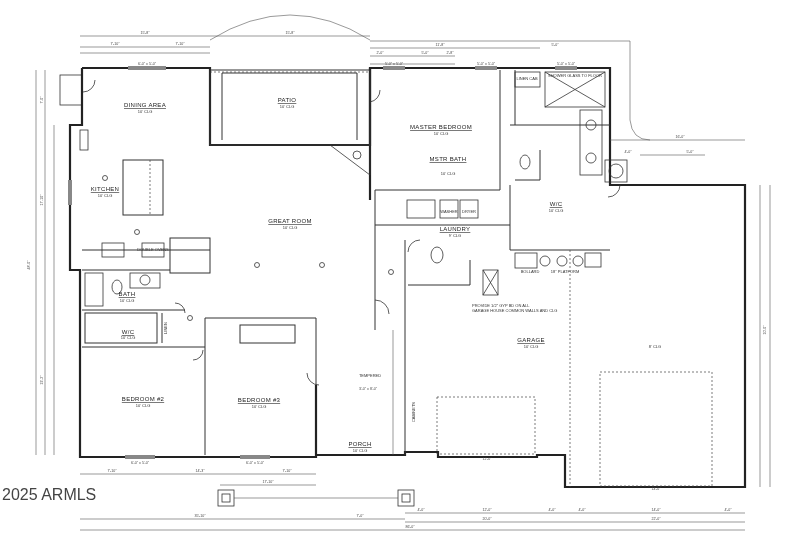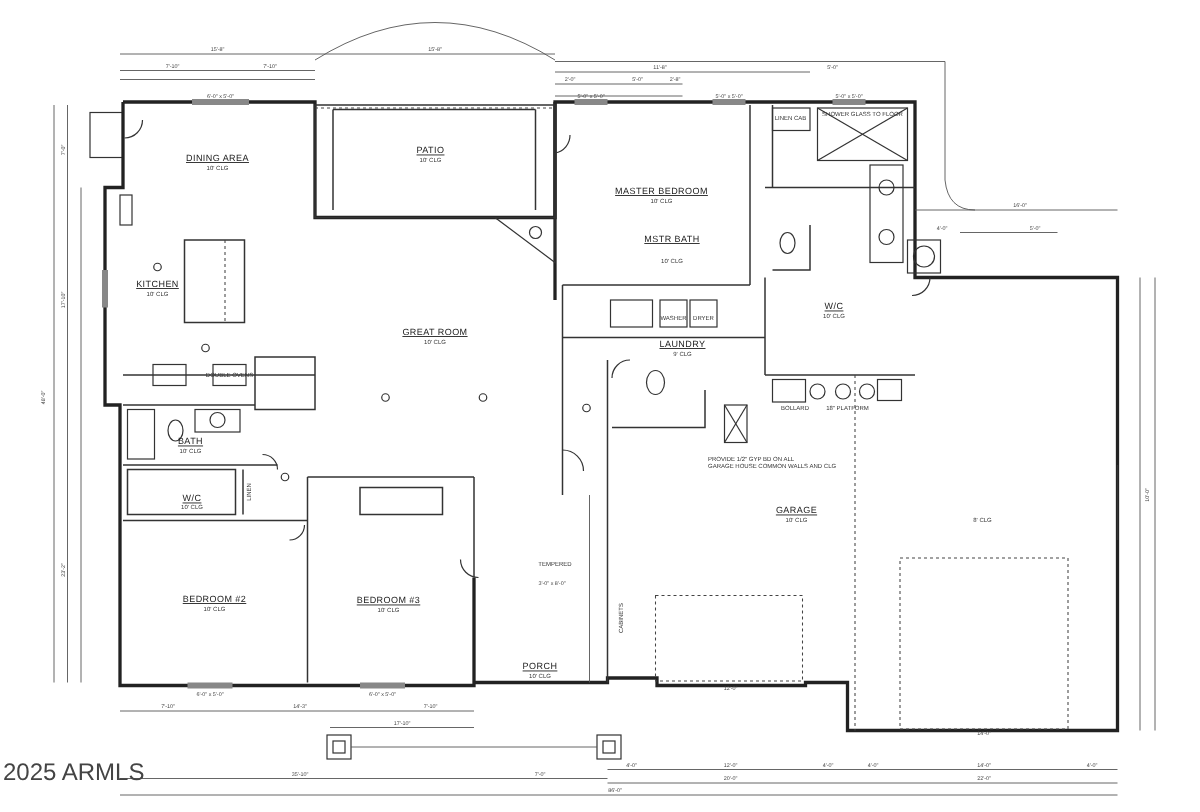--- a/index.html
+++ b/index.html
@@ -7,21 +7,21 @@
   svg{position:absolute;left:0;top:0;}
   .wall{stroke:#222;stroke-width:2.2;fill:none;}
   .wall2{stroke:#333;stroke-width:1;fill:none;}
   .dim{stroke:#555;stroke-width:0.6;fill:none;}
   .dash{stroke:#444;stroke-width:0.7;fill:none;stroke-dasharray:2 2;}
   .fx{stroke:#333;stroke-width:0.8;fill:none;}
   .lbl{font-size:6px;fill:#222;text-anchor:middle;text-decoration:underline;letter-spacing:0.3px;}
   .sub{font-size:4px;fill:#333;text-anchor:middle;}
   .dt{font-size:3.6px;fill:#444;text-anchor:middle;}
   .note{font-size:4px;fill:#333;}
-  .wm{position:absolute;left:2px;top:507px;font-size:16px;color:#444;letter-spacing:0px;}
+  .wm{position:absolute;left:2px;top:486px;font-size:16px;color:#444;letter-spacing:0px;}
 </style>
 </head>
 <body>
 
 <svg width="800" height="541" viewBox="0 0 800 541">
 
   <g>
     <line class="dim" x1="80" y1="36" x2="370" y2="36"></line>
     <line class="dim" x1="80" y1="47" x2="210" y2="47"></line>
     <line class="dim" x1="80" y1="53" x2="210" y2="53"></line>

